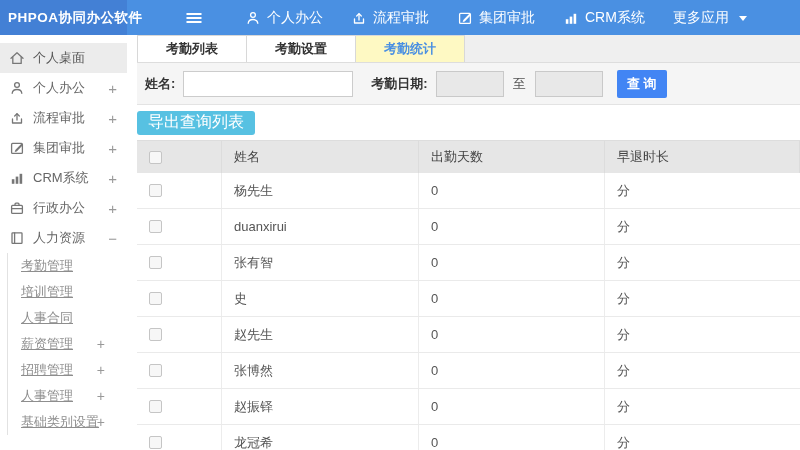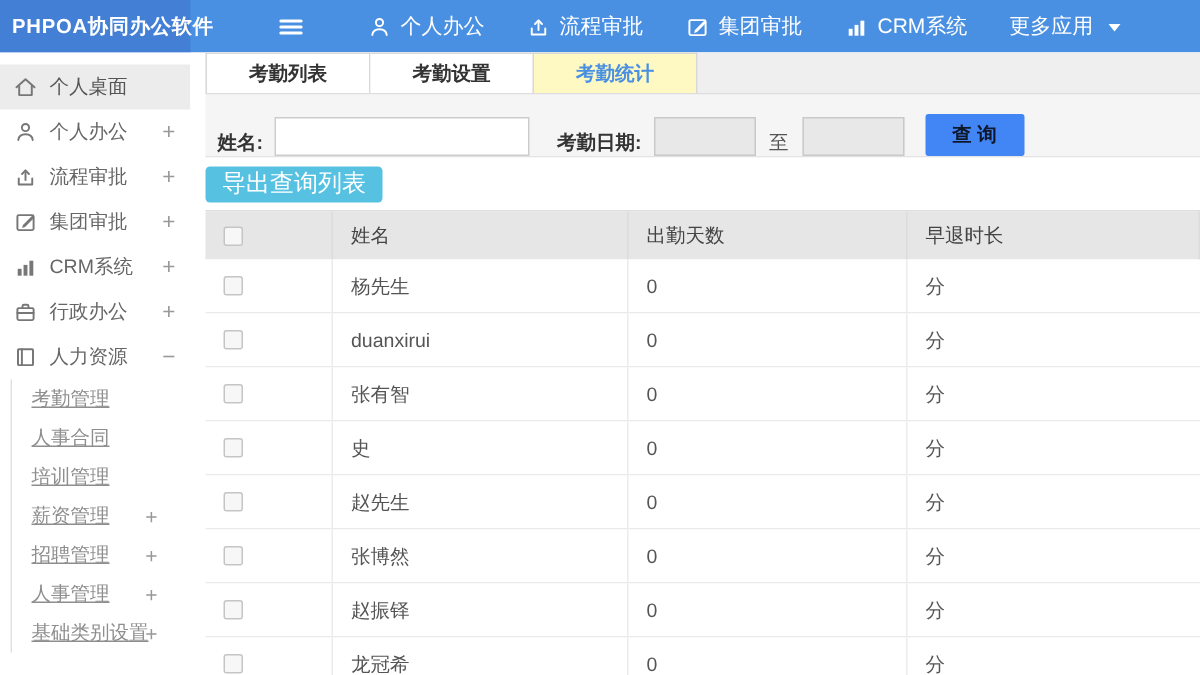--- a/index.html
+++ b/index.html
@@ -25,27 +25,27 @@
   .sub-item { position:relative; height:26px; display:flex; align-items:center; padding-left:13px; color:#8e8e8e; cursor:pointer; white-space:nowrap;text-decoration:underline; }
   .sub-item .exp { position:absolute; right:22px; top:50%; transform:translateY(-50%); color:#999; font-size:14px; }
 
   
   .main { position:absolute; left:127px; top:35px; width:673px; height:415px; background:#fff; padding-left:10px; }
   .tabbar { height:28px; background:#efefef; border-bottom:1px solid #ddd; display:flex; align-items:stretch; }
   .tab { min-width:70px; padding:0 28px; display:flex; align-items:center; justify-content:center; background:#fff; border:1px solid #d8d8d8; border-bottom:none; font-weight:bold; color:#333; cursor:pointer; font-size:13px; }
   .tab + .tab { border-left:none; }
   .tab.active { background:#fef9c3; color:var(--accent,#4a90e2); }
 
-  .filterbar { height:42px; background:#f5f5f5; border-bottom:1px solid #e3e3e3; display:flex; align-items:flex-end; padding-left:8px; }
+  .filterbar { height:42px; background:#f5f5f5; border-bottom:1px solid #e3e3e3; display:flex; align-items:center; padding-left:8px; }
   .flabel { font-weight:bold; color:#333; margin-right:8px; white-space:nowrap; }
   .txt-input { width:170px; height:26px; border:1px solid #ccc; background:#fff; padding:0 6px; font-size:13px; outline:none; }
   .date-input { width:68px; height:26px; border:1px solid #c9c9c9; background:#e8e8e8; padding:0 6px; font-size:13px; outline:none; }
   .sep { margin:0 9px; color:#555; }
   .gap { width:18px; }
-  .search-btn { margin-left:14px; width:66px; height:28px; background:var(--btn-blue,#4285f4); border:none; color:#0f172a; font-weight:bold; font-size:13px; border-radius:2px; cursor:pointer; font-family:inherit; }
+  .search-btn { margin-left:14px; width:50px; height:28px; background:var(--btn-blue,#4285f4); border:none; color:#ffffff; font-weight:bold; font-size:13px; border-radius:2px; cursor:pointer; font-family:inherit; }
 
   .exportrow { height:35px; background:#fff; display:flex; align-items:center; }
   .export-btn { height:24px; padding:0 11px; background:var(--btn-export,#57c1e2); border:none; color:#fff; font-size:16px; border-radius:3px; cursor:pointer; font-family:inherit; }
 
   .table { border-top:1px solid #ddd; }
   .trow { display:grid; grid-template-columns:85px 197px 186px 1fr; align-items:center; }
   .thead { height:32px; background:#e6e6e6; color:#444; }
   .tbody-row { height:36px; background:#fff; border-bottom:1px solid #eaeaea; color:#555; }
   .cell { padding-left:12px; height:100%; display:flex; align-items:center; border-right:1px solid #ececec; overflow:hidden; white-space:nowrap; }
   .cell:last-child { border-right:none; }
@@ -163,24 +163,24 @@
           </svg>
           <span>人力资源</span>
           <span class="exp">−</span>
         </div>
       </div>
     <div class="submenu" id="side-sub">
         <div class="sub-item">
           <span>考勤管理</span>
         </div>
         <div class="sub-item">
+          <span>培训管理</span>
+        </div>
+        <div class="sub-item">
           <span>人事合同</span>
-        </div>
-        <div class="sub-item">
-          <span>培训管理</span>
         </div>
         <div class="sub-item">
           <span>薪资管理</span>
           <span class="exp">+</span>
         </div>
         <div class="sub-item">
           <span>招聘管理</span>
           <span class="exp">+</span>
         </div>
         <div class="sub-item">

